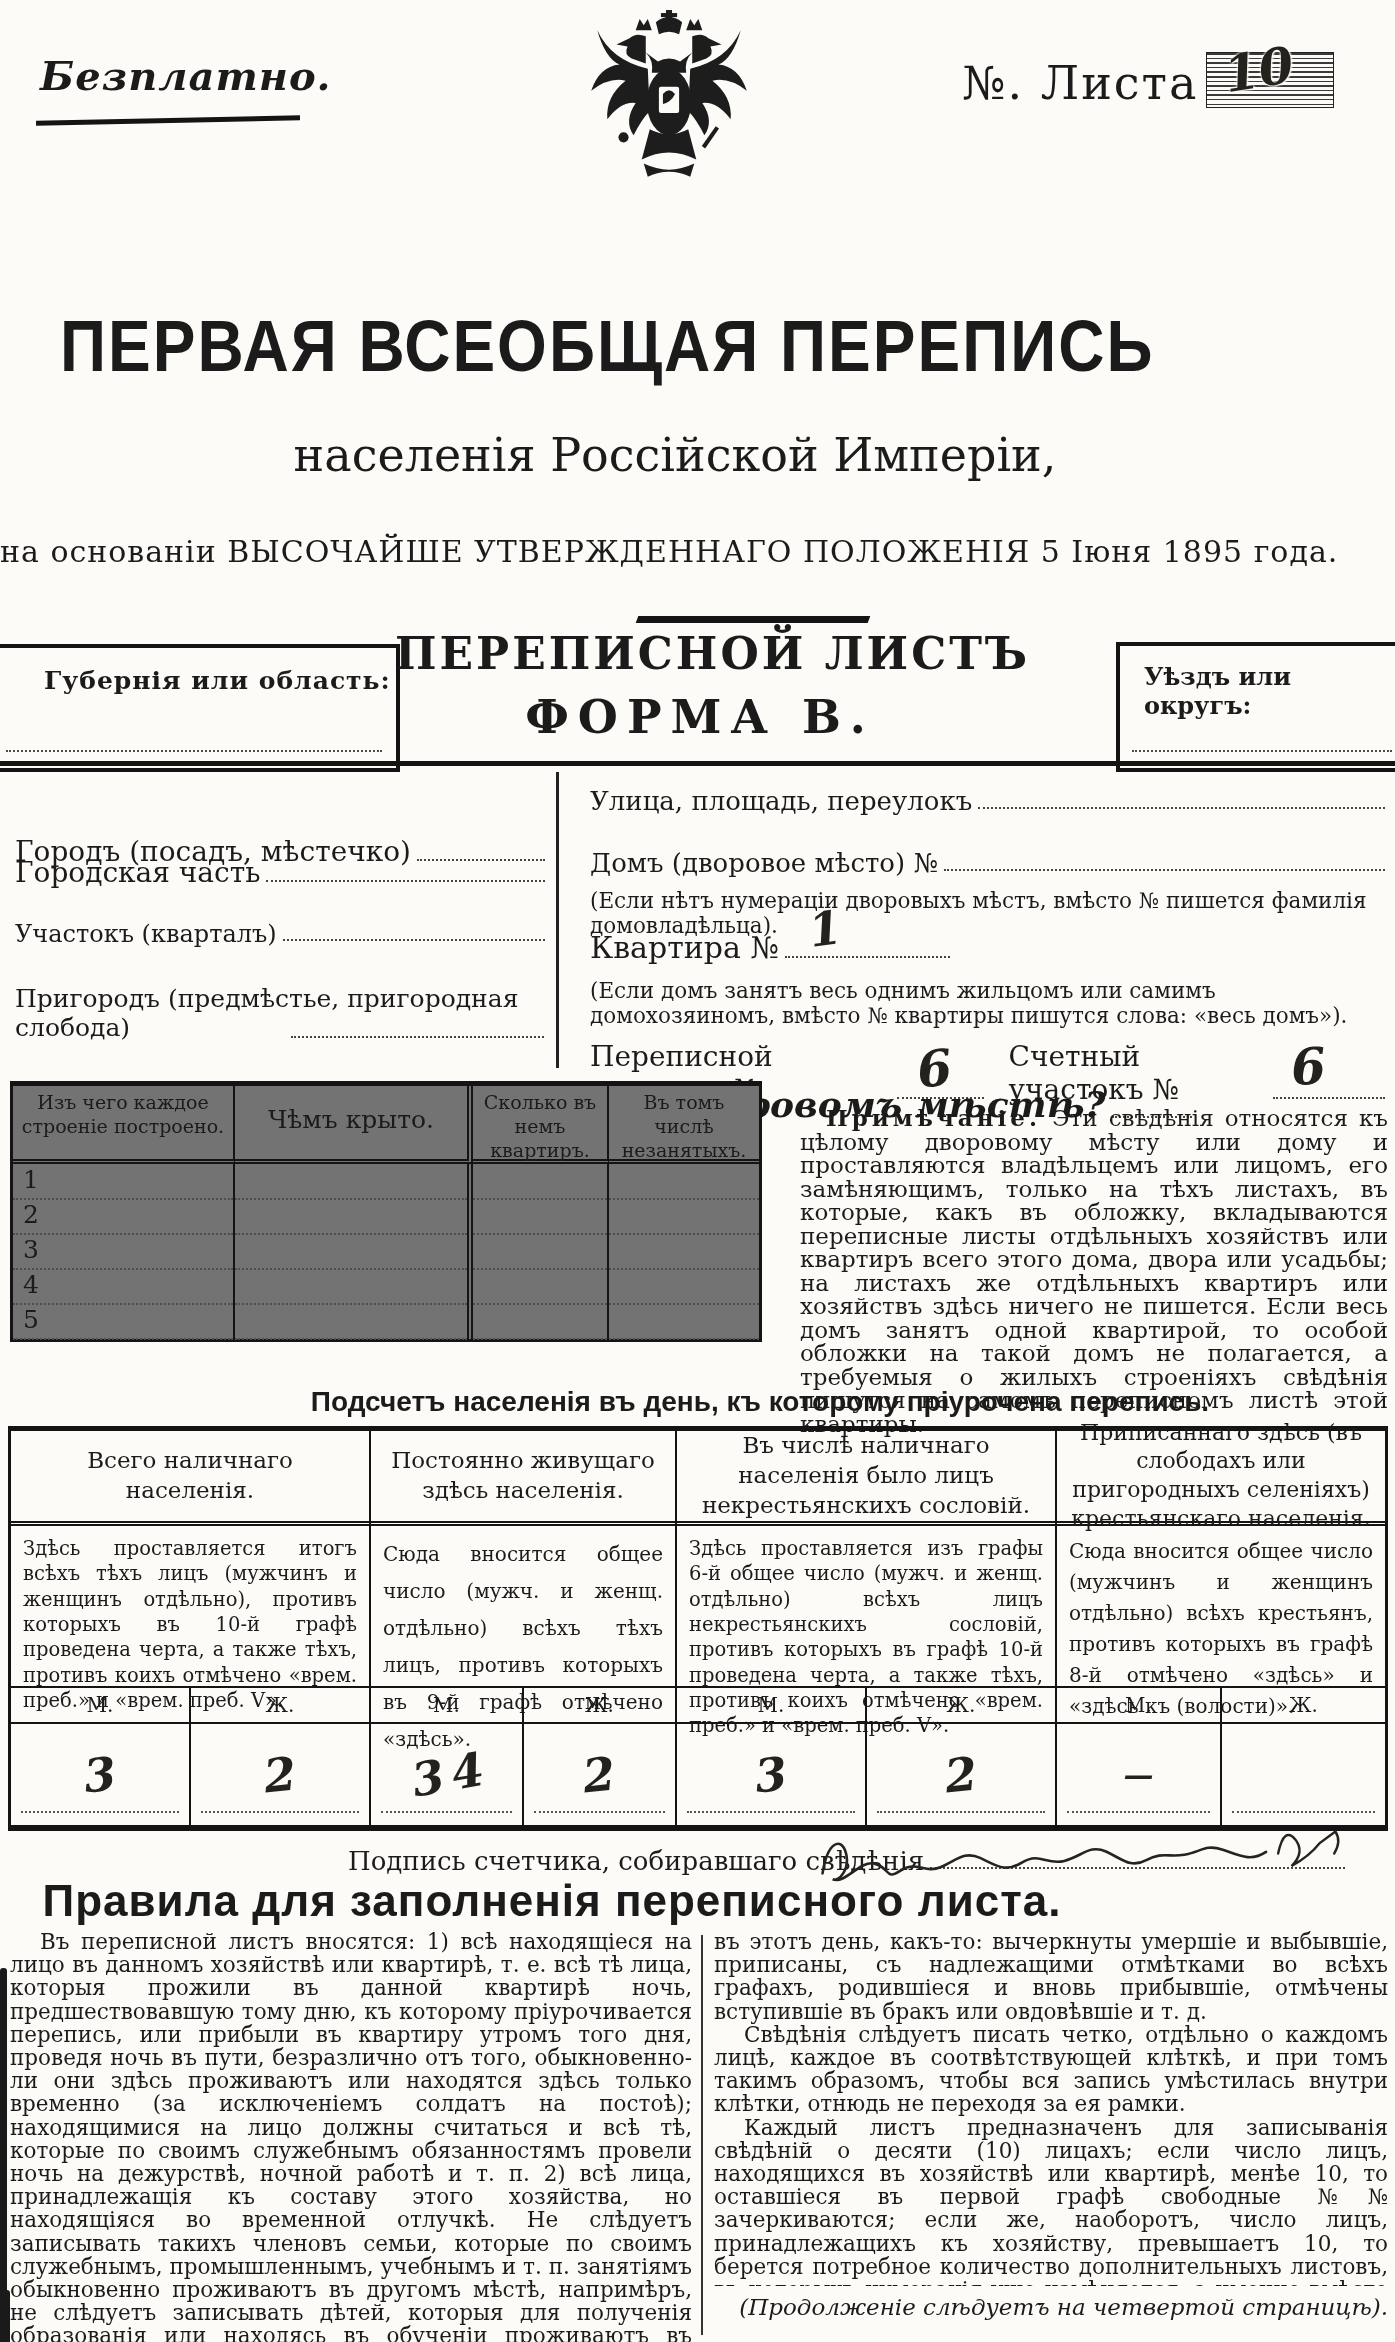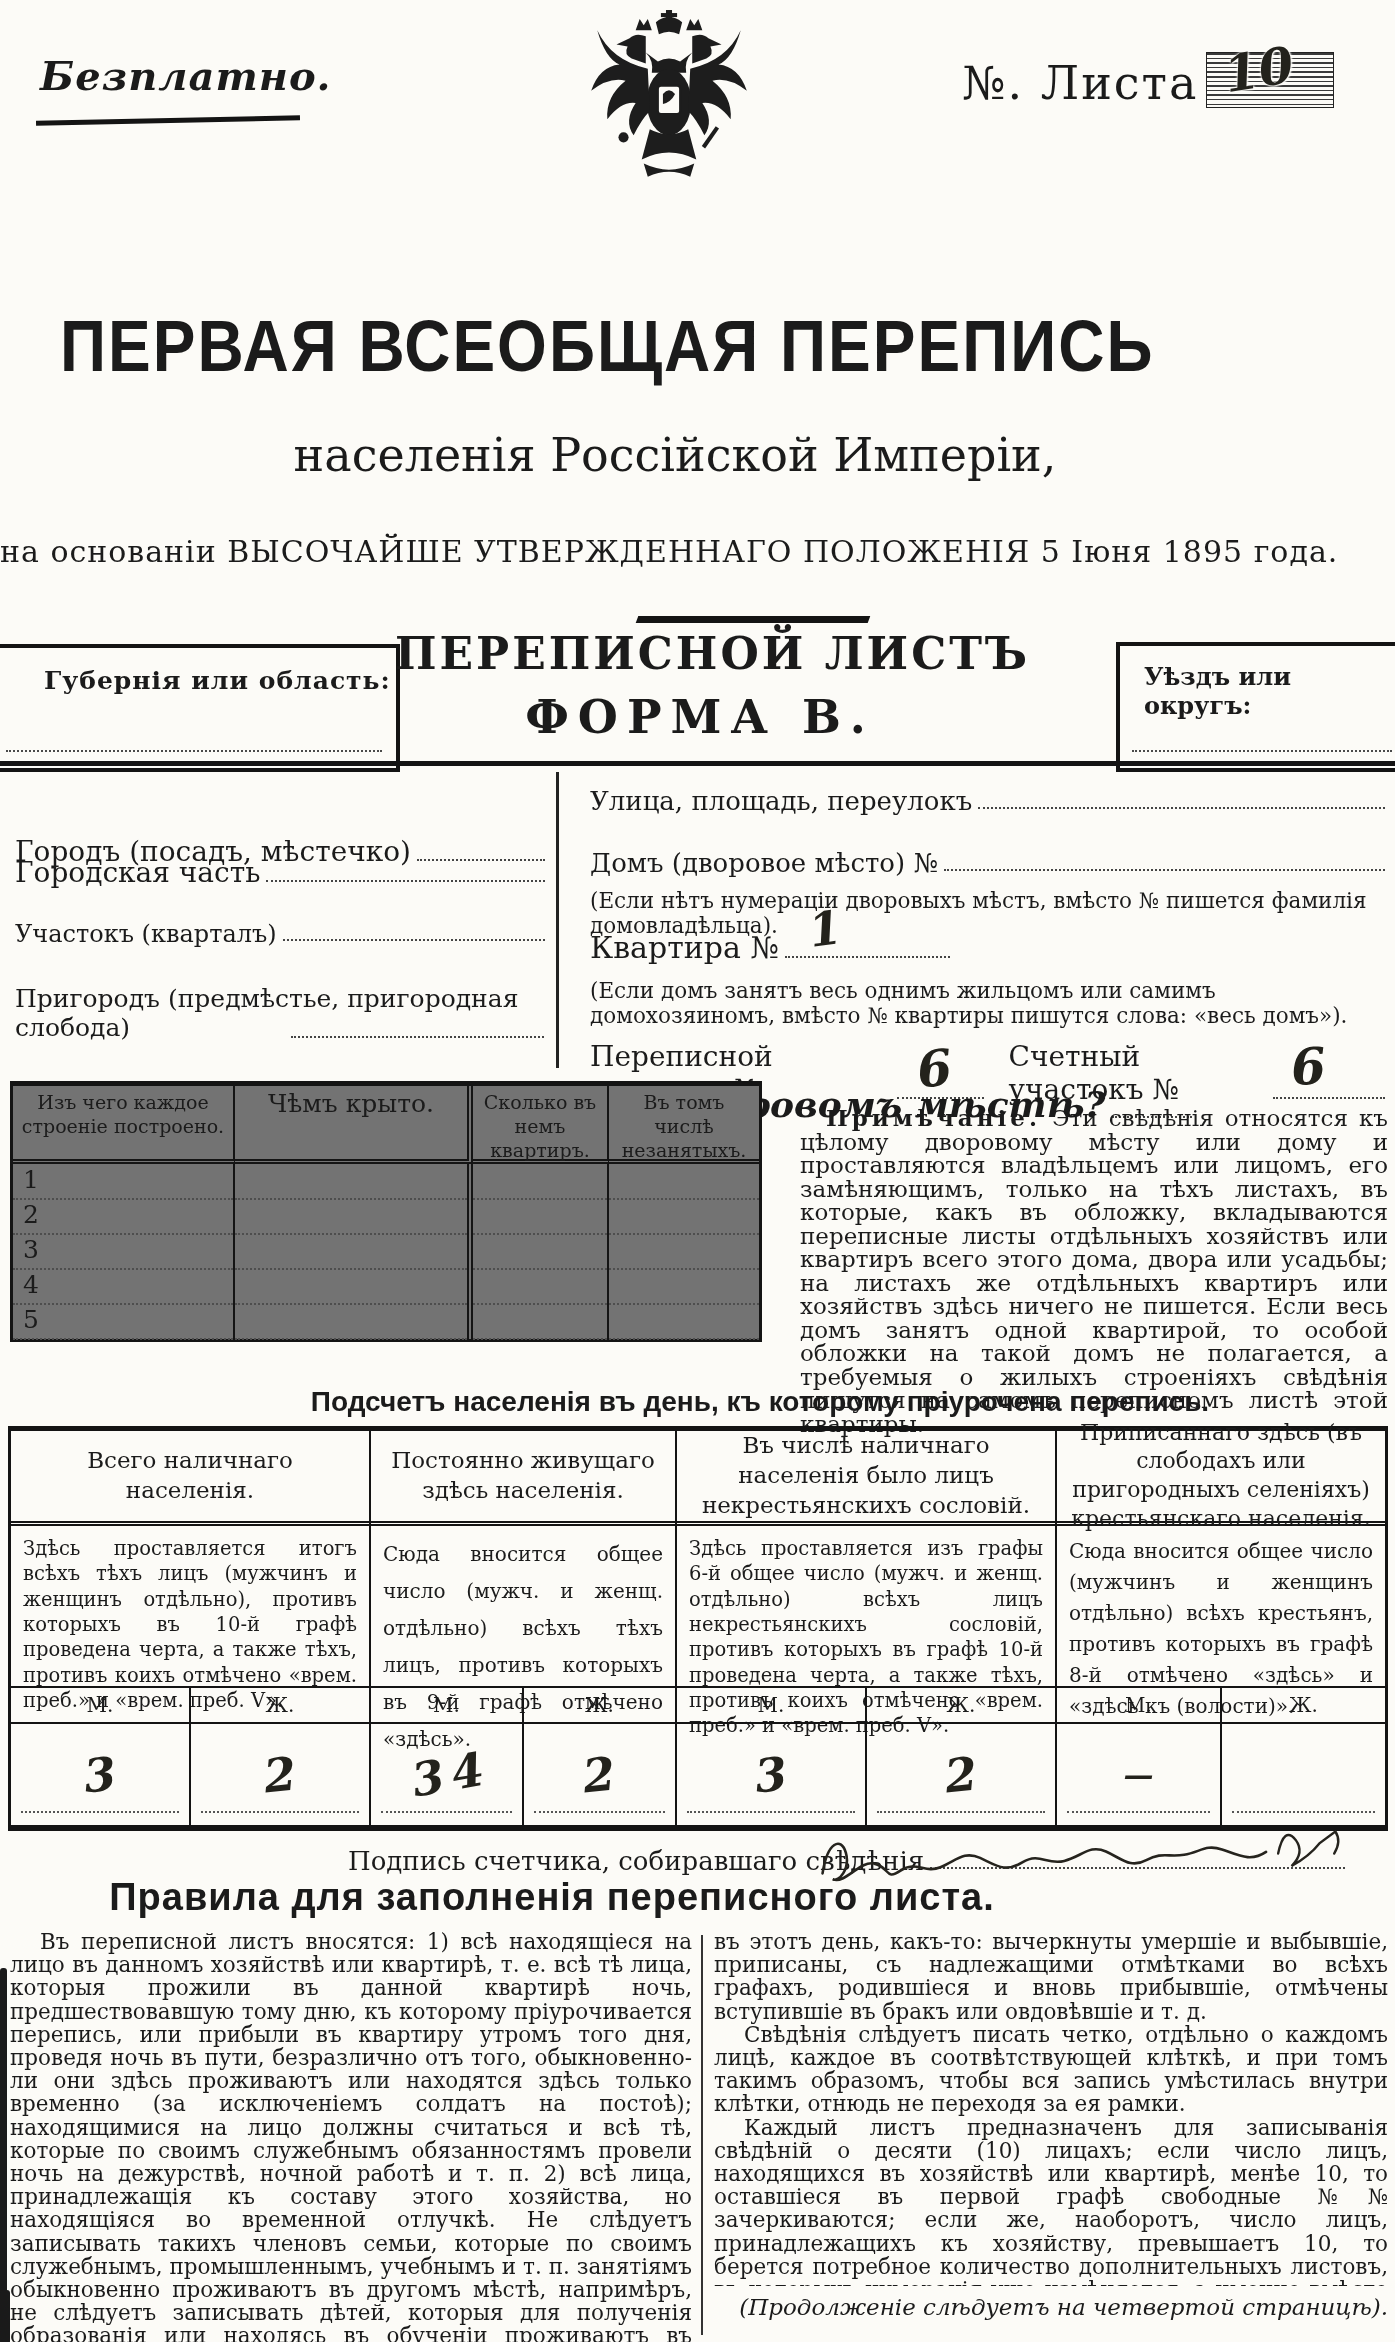--- a/index.html
+++ b/index.html
@@ -37,21 +37,21 @@
   .dots{flex:1;border-bottom:2px dotted #444;height:2px;align-self:flex-end;margin:0 3px 7px 6px;}
   .dotseg{position:relative;border-bottom:2px dotted #444;height:2px;align-self:flex-end;margin:0 3px 7px 6px;}
   .lf{left:15px;width:533px;}
   .rf{left:590px;width:798px;}
   .note-sm{font-size:21.5px;line-height:25px;}
   
   .question{left:15px;top:1083px;width:1180px;font-size:36px;font-weight:bold;font-style:italic;}
   .btable{left:10px;top:1081px;display:grid;grid-template-columns:222px 238px 136px 150px;
           grid-template-rows:78px repeat(5,35px);border:3px solid #141414;border-top-width:5px;background:#737373;}
   .bh{border-right:2px solid #141414;border-bottom:5px double #141414;font-size:19px;text-align:center;padding:5px 6px 0;line-height:1.25;}
-  .bh.c2{font-size:25px;padding-top:2px;border-right:6px double #141414;}
+  .bh.c2{font-size:25px;padding-top:18px;border-right:6px double #141414;}
   .bh.c4{border-right:none;}
   .bc{border-right:2px solid #141414;position:relative;}
   .bc::after{content:"";position:absolute;left:0;right:0;bottom:-1px;border-bottom:2px dotted #4e4e4e;}
   .bc.c2{border-right:6px double #141414;}
   .bc.c4{border-right:none;}
   .rownum{font-size:25px;padding:1px 0 0 10px;display:block;}
   .note{left:800px;top:1106px;width:588px;font-size:23px;line-height:23.5px;text-align:justify;text-indent:26px;}
   .note b{letter-spacing:4px;font-weight:bold;}
   
   .pophead{left:130px;top:1386px;width:1260px;text-align:center;font-family:"Liberation Sans","DejaVu Sans",sans-serif;
@@ -73,21 +73,21 @@
   .half{flex:1;position:relative;display:flex;align-items:center;justify-content:center;}
   .half:first-child{border-right:2px solid #141414;}
   .half::after{content:"";position:absolute;left:10px;right:10px;bottom:12px;border-bottom:2px dotted #555;}
   .pval{font-size:46px;transform:rotate(-6deg);}
   .pval.dash{font-size:30px;transform:none;}
   
   .sigrow{left:348px;top:1846px;width:1000px;font-size:26px;}
   .sig{left:812px;top:1818px;transform:rotate(-2deg);}
   
   .rhead{left:0;top:1876px;width:1104px;text-align:center;font-family:"Liberation Sans","DejaVu Sans",sans-serif;
-         font-weight:bold;font-size:38px;letter-spacing:1px;}
+         font-weight:bold;font-size:44px;letter-spacing:1px;}
   .rcol{font-size:21.5px;line-height:23.2px;text-align:justify;}
   .rcol p{margin:0;text-indent:30px;}
   .rcol p.noindent{text-indent:0;}
   .rleft{left:10px;top:1930px;width:682px;}
   .rright{left:714px;top:1930px;width:674px;height:356px;overflow:hidden;}
   .rdiv{left:701px;top:1935px;width:2px;height:400px;background:#333;}
   .rfooter{left:714px;top:2294px;width:674px;text-align:right;font-style:italic;font-size:23px;}
   .smudge{left:0;top:1968px;width:7px;height:360px;background:#1a1a1a;border-radius:3px;}
   .smudge2{left:0;top:2290px;width:10px;height:54px;background:#1a1a1a;border-radius:3px;}
 </style>

